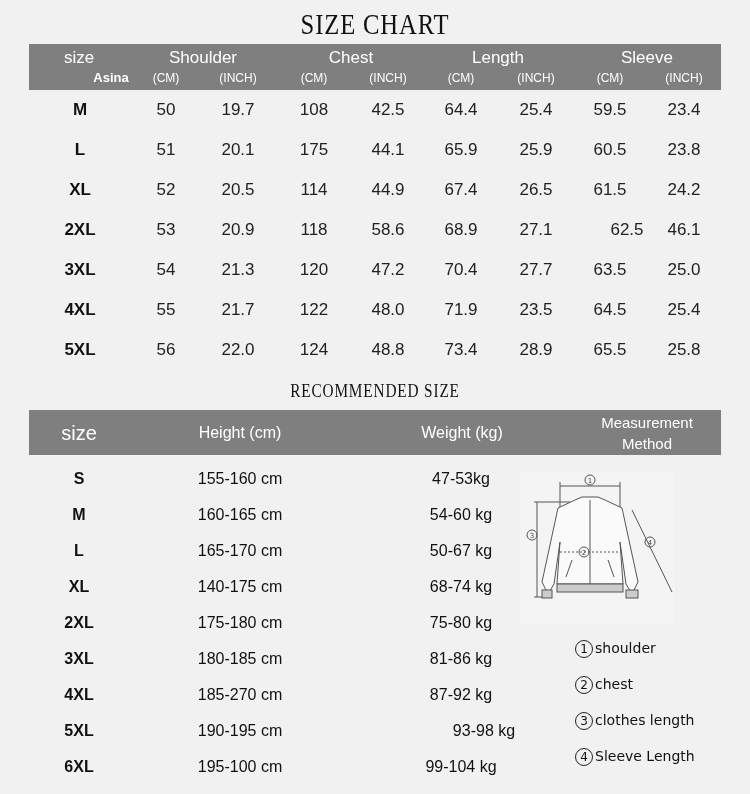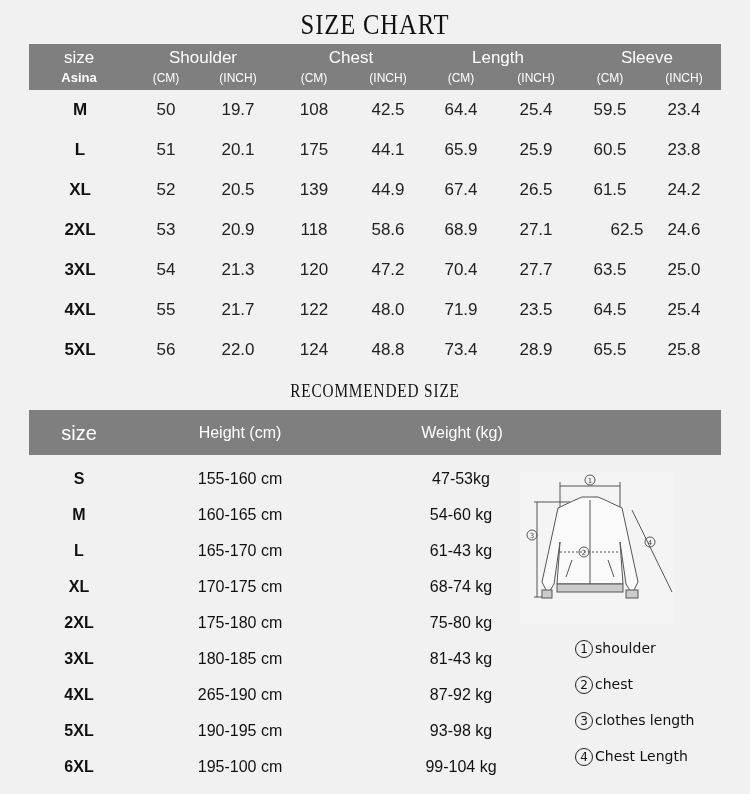--- a/index.html
+++ b/index.html
@@ -14,21 +14,21 @@
   #t1 { top:8px; font-size:29px; transform:scaleX(0.85); }
   #t2 { top:381px; font-size:18px; transform:scaleX(0.85); }
   .hdr {
     position:absolute; left:29px; width:692px; background:#7f7f7f; color:#fff;
   }
   #hdr1 { top:44px; height:46px; }
   #hdr2 { top:410px; height:45px; }
   .abs { position:absolute; text-align:center; transform:translateX(-50%); white-space:nowrap; }
   .h-main { top:4px; font-size:17px; }
   .h-sub { top:27px; font-size:12px; }
-  .h-asina { top:26px; font-size:13px; font-weight:bold; }
+  .h-asina { top:26px; font-size:13px; font-weight:bold;margin-left:32px; }
   .row1 { position:absolute; left:0; width:750px; height:40px; }
   .cell { position:absolute; top:10px; font-size:17px; transform:translateX(-50%); white-space:nowrap; color:#222; }
   .cell.size { font-weight:bold; font-size:17px; color:#111; }
   .row2 { position:absolute; left:0; width:520px; height:36px; }
   .c2 { position:absolute; top:8px; font-size:16px; transform:translateX(-50%); white-space:nowrap; color:#111; }
   .c2.size { font-weight:bold; }
   .h2-size { top:12px; font-size:20px; }
   .h2-col { top:14px; font-size:16px; }
   .h2-mm { top:2px; font-size:15px; line-height:21px; }
   .figure { position:absolute; left:520px; top:472px; width:155px; height:152px; background:#f4f4f4; }
@@ -82,37 +82,37 @@
       <span class="cell" style="left:388px">44.1</span>
       <span class="cell" style="left:461px">65.9</span>
       <span class="cell" style="left:536px">25.9</span>
       <span class="cell" style="left:610px">60.5</span>
       <span class="cell" style="left:684px">23.8</span>
     </div>
     <div class="row1" style="top: 170px;">
       <span class="cell size" style="left:80px">XL</span>
       <span class="cell" style="left:166px">52</span>
       <span class="cell" style="left:238px">20.5</span>
-      <span class="cell" style="left:314px">139</span>
+      <span class="cell" style="left:314px">114</span>
       <span class="cell" style="left:388px">44.9</span>
       <span class="cell" style="left:461px">67.4</span>
       <span class="cell" style="left:536px">26.5</span>
       <span class="cell" style="left:610px">61.5</span>
       <span class="cell" style="left:684px">24.2</span>
     </div>
     <div class="row1" style="top: 210px;">
       <span class="cell size" style="left:80px">2XL</span>
       <span class="cell" style="left:166px">53</span>
       <span class="cell" style="left:238px">20.9</span>
       <span class="cell" style="left:314px">118</span>
       <span class="cell" style="left:388px">58.6</span>
       <span class="cell" style="left:461px">68.9</span>
       <span class="cell" style="left:536px">27.1</span>
       <span class="cell" style="left:627px">62.5</span>
-      <span class="cell" style="left:684px">24.6</span>
+      <span class="cell" style="left:684px">46.1</span>
     </div>
     <div class="row1" style="top: 250px;">
       <span class="cell size" style="left:80px">3XL</span>
       <span class="cell" style="left:166px">54</span>
       <span class="cell" style="left:238px">21.3</span>
       <span class="cell" style="left:314px">120</span>
       <span class="cell" style="left:388px">47.2</span>
       <span class="cell" style="left:461px">70.4</span>
       <span class="cell" style="left:536px">27.7</span>
       <span class="cell" style="left:610px">63.5</span>
@@ -141,62 +141,66 @@
       <span class="cell" style="left:684px">25.8</span>
     </div>
   </div>
 
 <div id="t2" class="title">RECOMMENDED SIZE</div>
 
 <div id="hdr2" class="hdr">
   <span class="abs h2-size" style="left:50px">size</span>
   <span class="abs h2-col" style="left:211px">Height (cm)</span>
   <span class="abs h2-col" style="left:433px">Weight (kg)</span>
+  <span class="abs h2-mm" style="left:618px">
+    <span>Measurement</span><br>
+    <span>Method</span>
+  </span>
 </div>
 
 <div id="rec-rows">
     <div class="row2" style="top: 462px;">
       <span class="c2 size" style="left:79px">S</span>
       <span class="c2" style="left:240px">155-160 cm</span>
       <span class="c2" style="left:461px">47-53kg</span>
     </div>
     <div class="row2" style="top: 498px;">
       <span class="c2 size" style="left:79px">M</span>
       <span class="c2" style="left:240px">160-165 cm</span>
       <span class="c2" style="left:461px">54-60 kg</span>
     </div>
     <div class="row2" style="top: 534px;">
       <span class="c2 size" style="left:79px">L</span>
       <span class="c2" style="left:240px">165-170 cm</span>
-      <span class="c2" style="left:461px">61-43 kg</span>
+      <span class="c2" style="left:461px">50-67 kg</span>
     </div>
     <div class="row2" style="top: 570px;">
       <span class="c2 size" style="left:79px">XL</span>
-      <span class="c2" style="left:240px">170-175 cm</span>
+      <span class="c2" style="left:240px">140-175 cm</span>
       <span class="c2" style="left:461px">68-74 kg</span>
     </div>
     <div class="row2" style="top: 606px;">
       <span class="c2 size" style="left:79px">2XL</span>
       <span class="c2" style="left:240px">175-180 cm</span>
       <span class="c2" style="left:461px">75-80 kg</span>
     </div>
     <div class="row2" style="top: 642px;">
       <span class="c2 size" style="left:79px">3XL</span>
       <span class="c2" style="left:240px">180-185 cm</span>
-      <span class="c2" style="left:461px">81-43 kg</span>
+      <span class="c2" style="left:461px">81-86 kg</span>
     </div>
     <div class="row2" style="top: 678px;">
       <span class="c2 size" style="left:79px">4XL</span>
-      <span class="c2" style="left:240px">265-190 cm</span>
+      <span class="c2" style="left:240px">185-270 cm</span>
       <span class="c2" style="left:461px">87-92 kg</span>
     </div>
     <div class="row2" style="top: 714px;">
       <span class="c2 size" style="left:79px">5XL</span>
       <span class="c2" style="left:240px">190-195 cm</span>
-      <span class="c2" style="left:461px">93-98 kg</span>
+      <span class="c2" style="left:484px">93-98 kg</span>
     </div>
     <div class="row2" style="top: 750px;">
       <span class="c2 size" style="left:79px">6XL</span>
       <span class="c2" style="left:240px">195-100 cm</span>
       <span class="c2" style="left:461px">99-104 kg</span>
     </div>
   </div>
 
 <div class="figure">
   <svg width="155" height="152" viewBox="0 0 155 152">
@@ -237,14 +241,14 @@
 <div class="legend" style="top:640px">
   <span class="circ">1</span><span>shoulder</span>
 </div>
 <div class="legend" style="top:676px">
   <span class="circ">2</span><span>chest</span>
 </div>
 <div class="legend" style="top:712px">
   <span class="circ">3</span><span>clothes length</span>
 </div>
 <div class="legend" style="top:748px">
-  <span class="circ">4</span><span>Chest Length</span>
+  <span class="circ">4</span><span>Sleeve Length</span>
 </div>
 
 </body></html>

